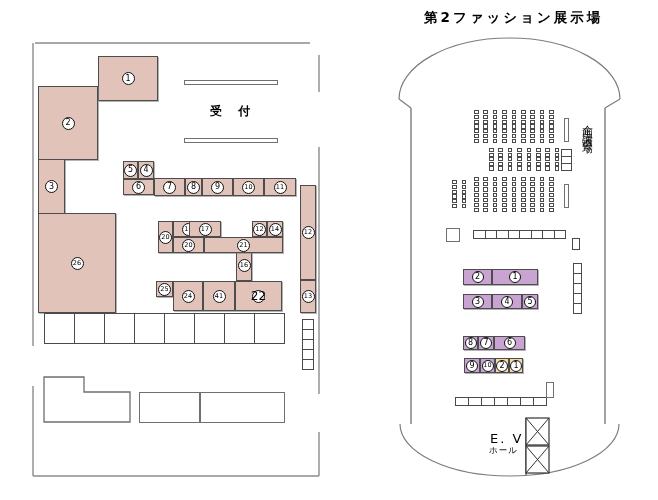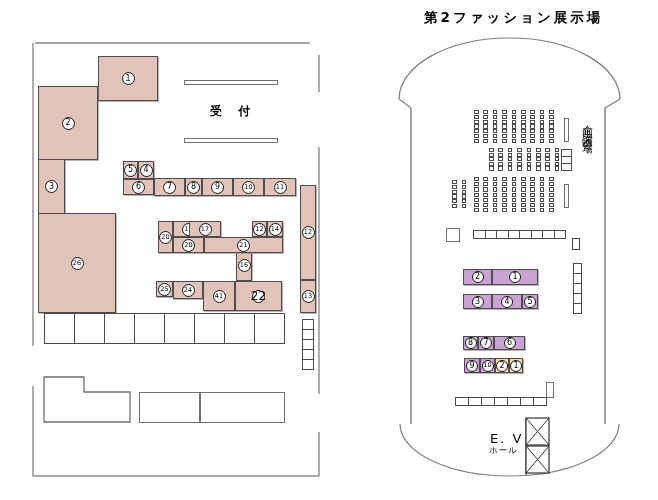--- a/index.html
+++ b/index.html
@@ -130,21 +130,21 @@
     </div>
     <div class="booth pink" style="left: 173px; top: 237px; width: 31px; height: 16px;">
       <span class="num" style="font-size: 6.5px;">20</span>
     </div>
     <div class="booth pink" style="left: 204px; top: 237px; width: 79px; height: 16px;">
       <span class="num" style="font-size: 6.5px;">21</span>
     </div>
     <div class="booth pink" style="left: 156px; top: 281px; width: 17px; height: 16px;">
       <span class="num" style="font-size: 6.5px;">25</span>
     </div>
-    <div class="booth pink" style="left: 173px; top: 281px; width: 30px; height: 18px; text-align: center;">
+    <div class="booth pink" style="left: 173px; top: 281px; width: 30px; height: 30px; text-align: center;">
       <span class="num" style="font-size: 6.5px;">24</span>
     </div>
     <div class="booth pink" style="left: 203px; top: 281px; width: 32px; height: 30px;">
       <span class="num" style="font-size: 6.5px;">41</span>
     </div>
     <div class="booth pink" style="left: 235px; top: 281px; width: 47px; height: 30px;">
       <span class="num" style="font-size: 12px;">22</span>
     </div>
     <div class="booth pink" style="left: 38px; top: 213px; width: 78px; height: 100px;">
       <span class="num" style="font-size: 6.5px;">26</span>

